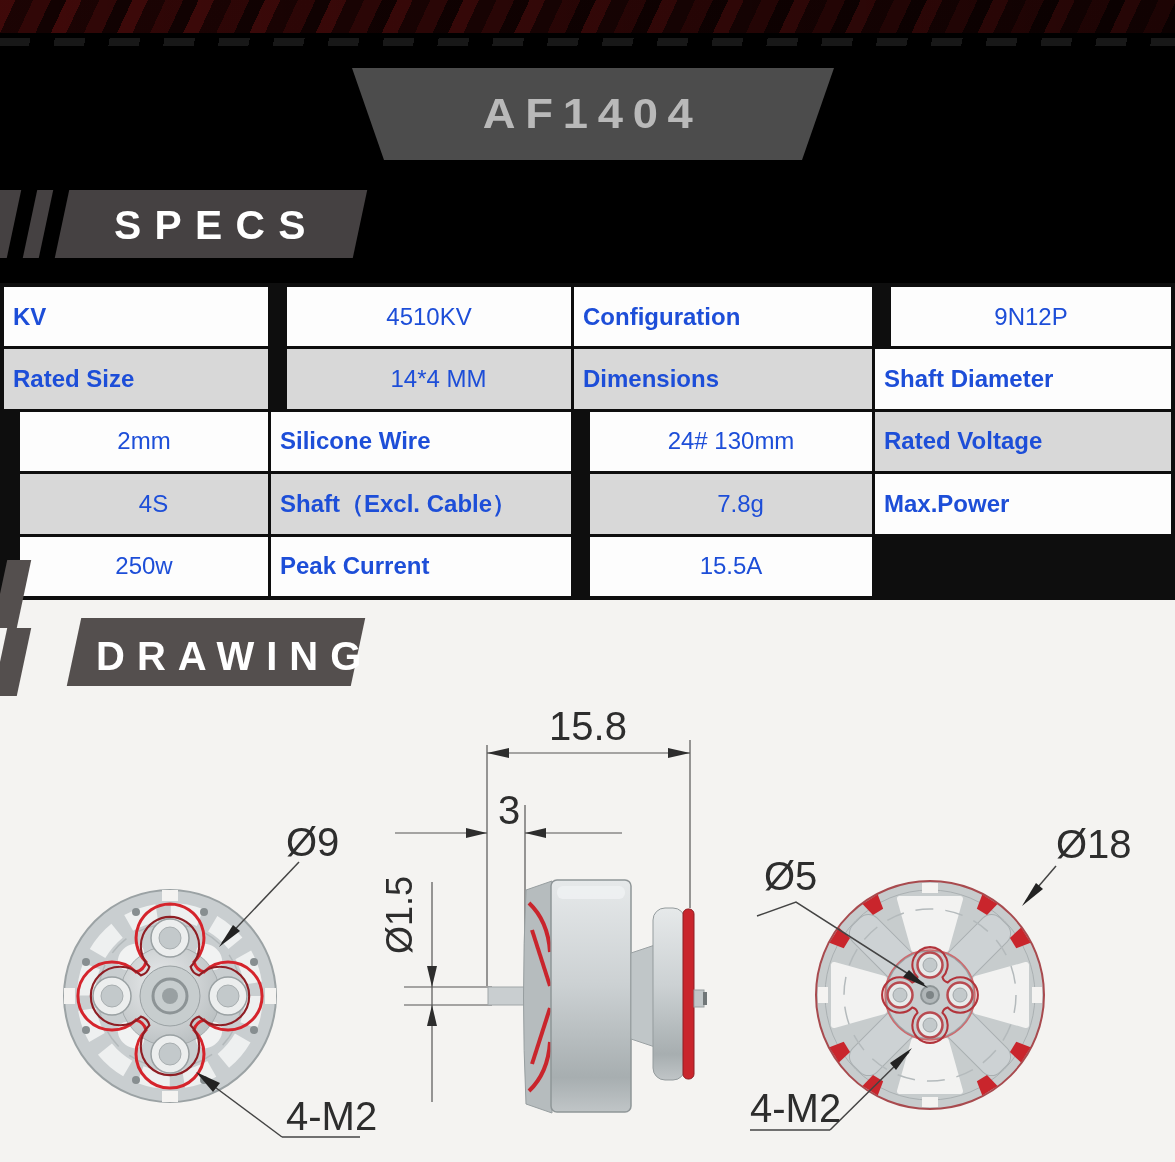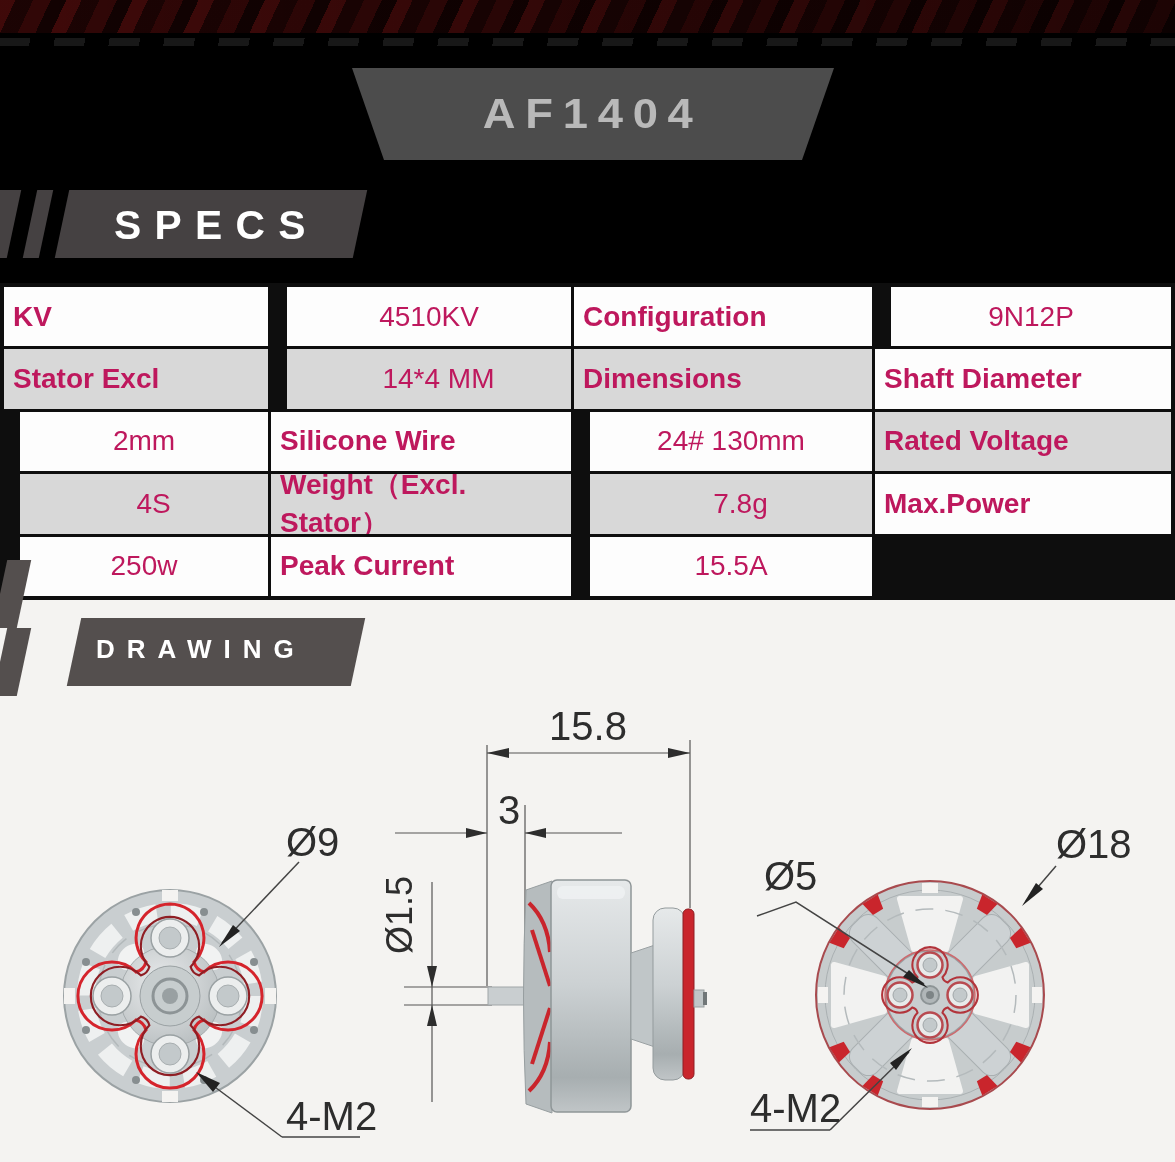--- a/index.html
+++ b/index.html
@@ -34,29 +34,29 @@
   .af-slash.l { transform:skewX(14deg); }
   .af-slash.r { transform:skewX(-14deg); }
   
   .badge-bar { position:absolute; height:68px; transform:skewX(-12deg); }
   .badge-bar .gap { position:absolute; top:0; height:100%; width:16px; background:#000; }
   .badge-text { position:absolute; color:#fff; font-weight:bold; white-space:nowrap; }
   .specs-bar { top:190px; left:-10px; width:370px; background:#454142; }
   .specs-text { top:203px; left:116px; font-size:40px; letter-spacing:13px; transform:scaleX(1.02); }
   .drawing-bar { top:618px; left:74px; width:284px; background:#544f4e; }
   .drawing-slash { top:618px; height:68px; width:24px; background:#544f4e; transform:skewX(-12deg); }
-  .drawing-text { top:634px; left:96px; font-size:26px; letter-spacing:12px; }
+  .drawing-text { top:634px; left:96px; font-size:40px; letter-spacing:12px; }
   
   .spec-table {
     position:absolute; top:283px; left:0; width:1175px; height:317px;
     background:#0e0e0e; display:grid;
     grid-template-columns:264px 300px 298px 296px;
     grid-auto-rows:1fr; gap:3px; padding:4px;
   }
-  .cell { background:#fdfdfd; display:flex; align-items:center; color:#be185d; font-size:28px; overflow:hidden; }
+  .cell { background:#fdfdfd; display:flex; align-items:center; color:#1d4ed8; font-size:24px; overflow:hidden; }
   .cell.alt { background:#d8d8d8;padding-left:19px; }
   .cell.lbl { font-weight:bold; padding-left:9px; }
   .cell.val { justify-content:center; text-align:center;margin-left:16px; }
   
   .light-section { position:absolute; top:600px; left:0; width:1175px; height:562px; background:#f4f3f1; }
   .drawing-svg { position:absolute; top:690px; left:0; }
   .dim-txt { font-family:"Liberation Sans","DejaVu Sans",sans-serif; fill:#2d2d2d; }
 </style>
 </head>
 <body>
@@ -83,32 +83,32 @@
     <div class="gap" style="left:56px;"></div>
   </div>
   <div class="badge-text specs-text">SPECS</div>
 
   <div class="spec-table">
     <div class="cell lbl">KV</div>
     <div class="cell val">4510KV</div>
     <div class="cell lbl">Configuration</div>
     <div class="cell val">9N12P</div>
 
-    <div class="cell lbl alt">Stator Excl</div>
+    <div class="cell lbl alt">Rated Size</div>
     <div class="cell val alt">14*4 MM</div>
     <div class="cell lbl alt">Dimensions</div>
 
     <div class="cell lbl">Shaft Diameter</div>
     <div class="cell val">2mm</div>
     <div class="cell lbl">Silicone Wire</div>
     <div class="cell val">24# 130mm</div>
 
     <div class="cell lbl alt">Rated Voltage</div>
     <div class="cell val alt">4S</div>
-    <div class="cell lbl alt">Weight（Excl. Stator）</div>
+    <div class="cell lbl alt">Shaft（Excl. Cable）</div>
     <div class="cell val alt">7.8g</div>
 
     <div class="cell lbl">Max.Power</div>
     <div class="cell val">250w</div>
     <div class="cell lbl">Peak Current</div>
     <div class="cell val">15.5A</div>
   </div>
 
   <div class="light-section"></div>
   <div class="drawing-slash" style="left:6px;"></div>

